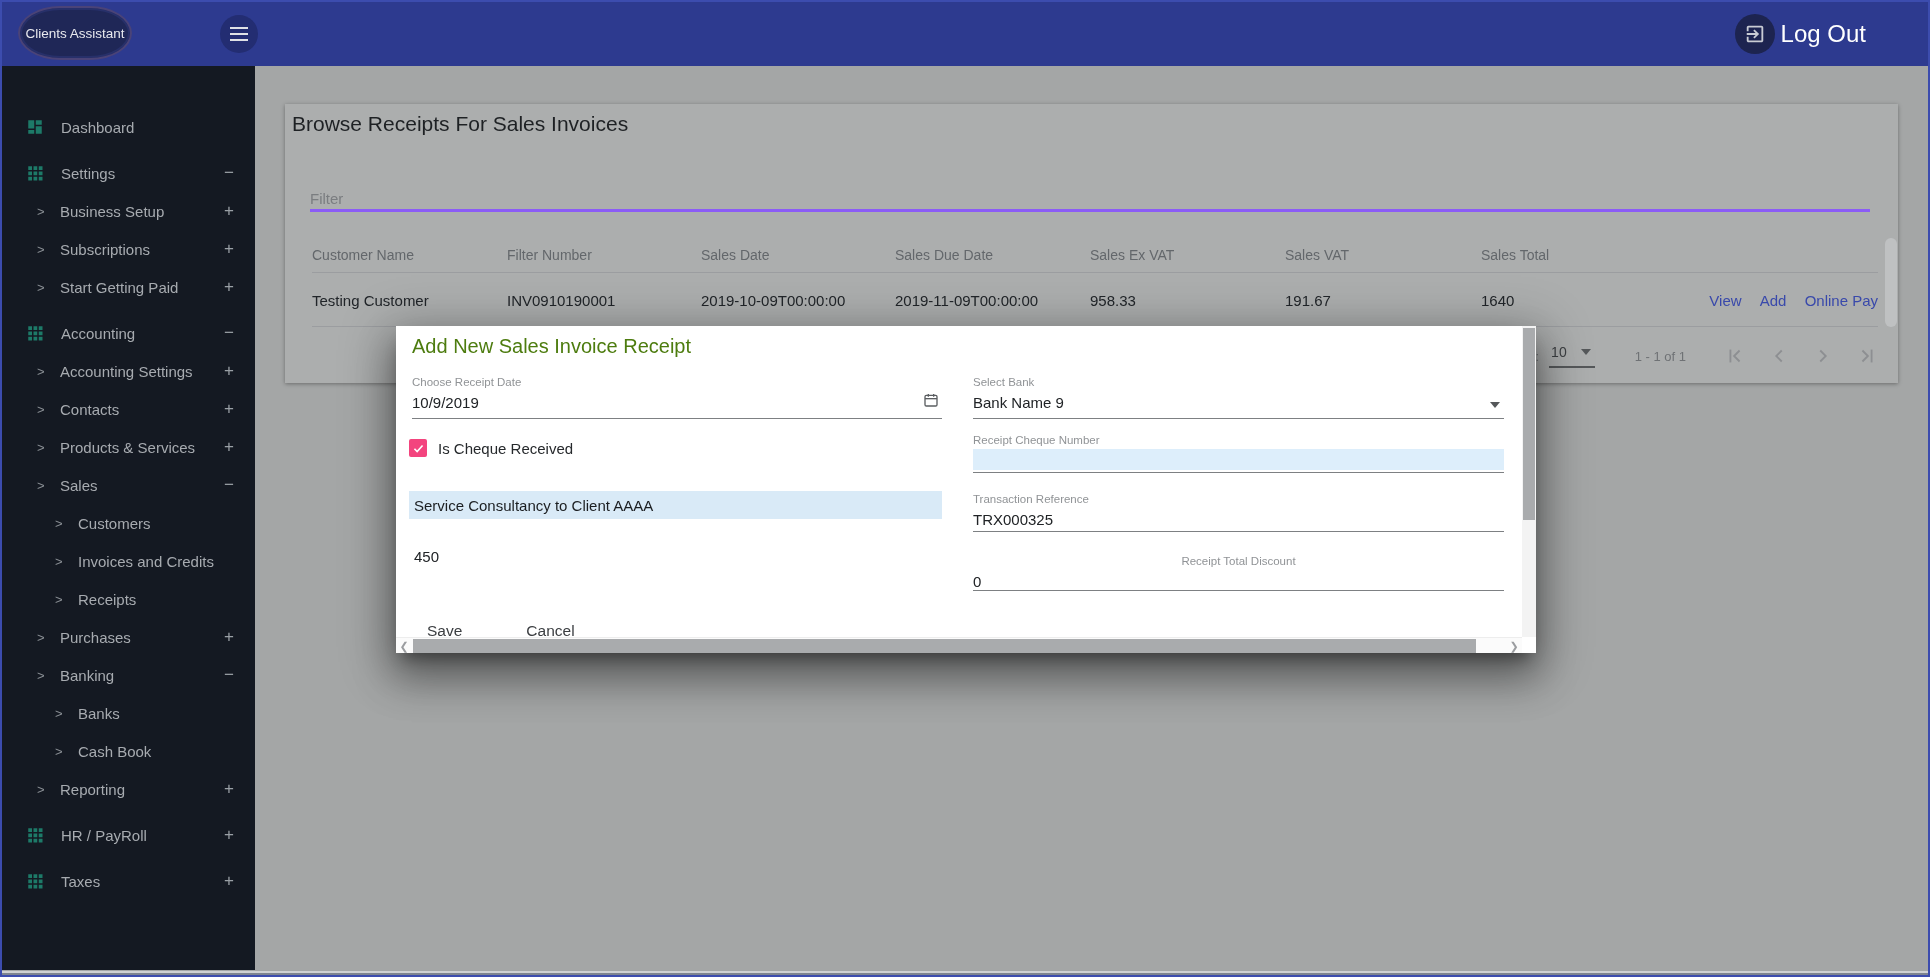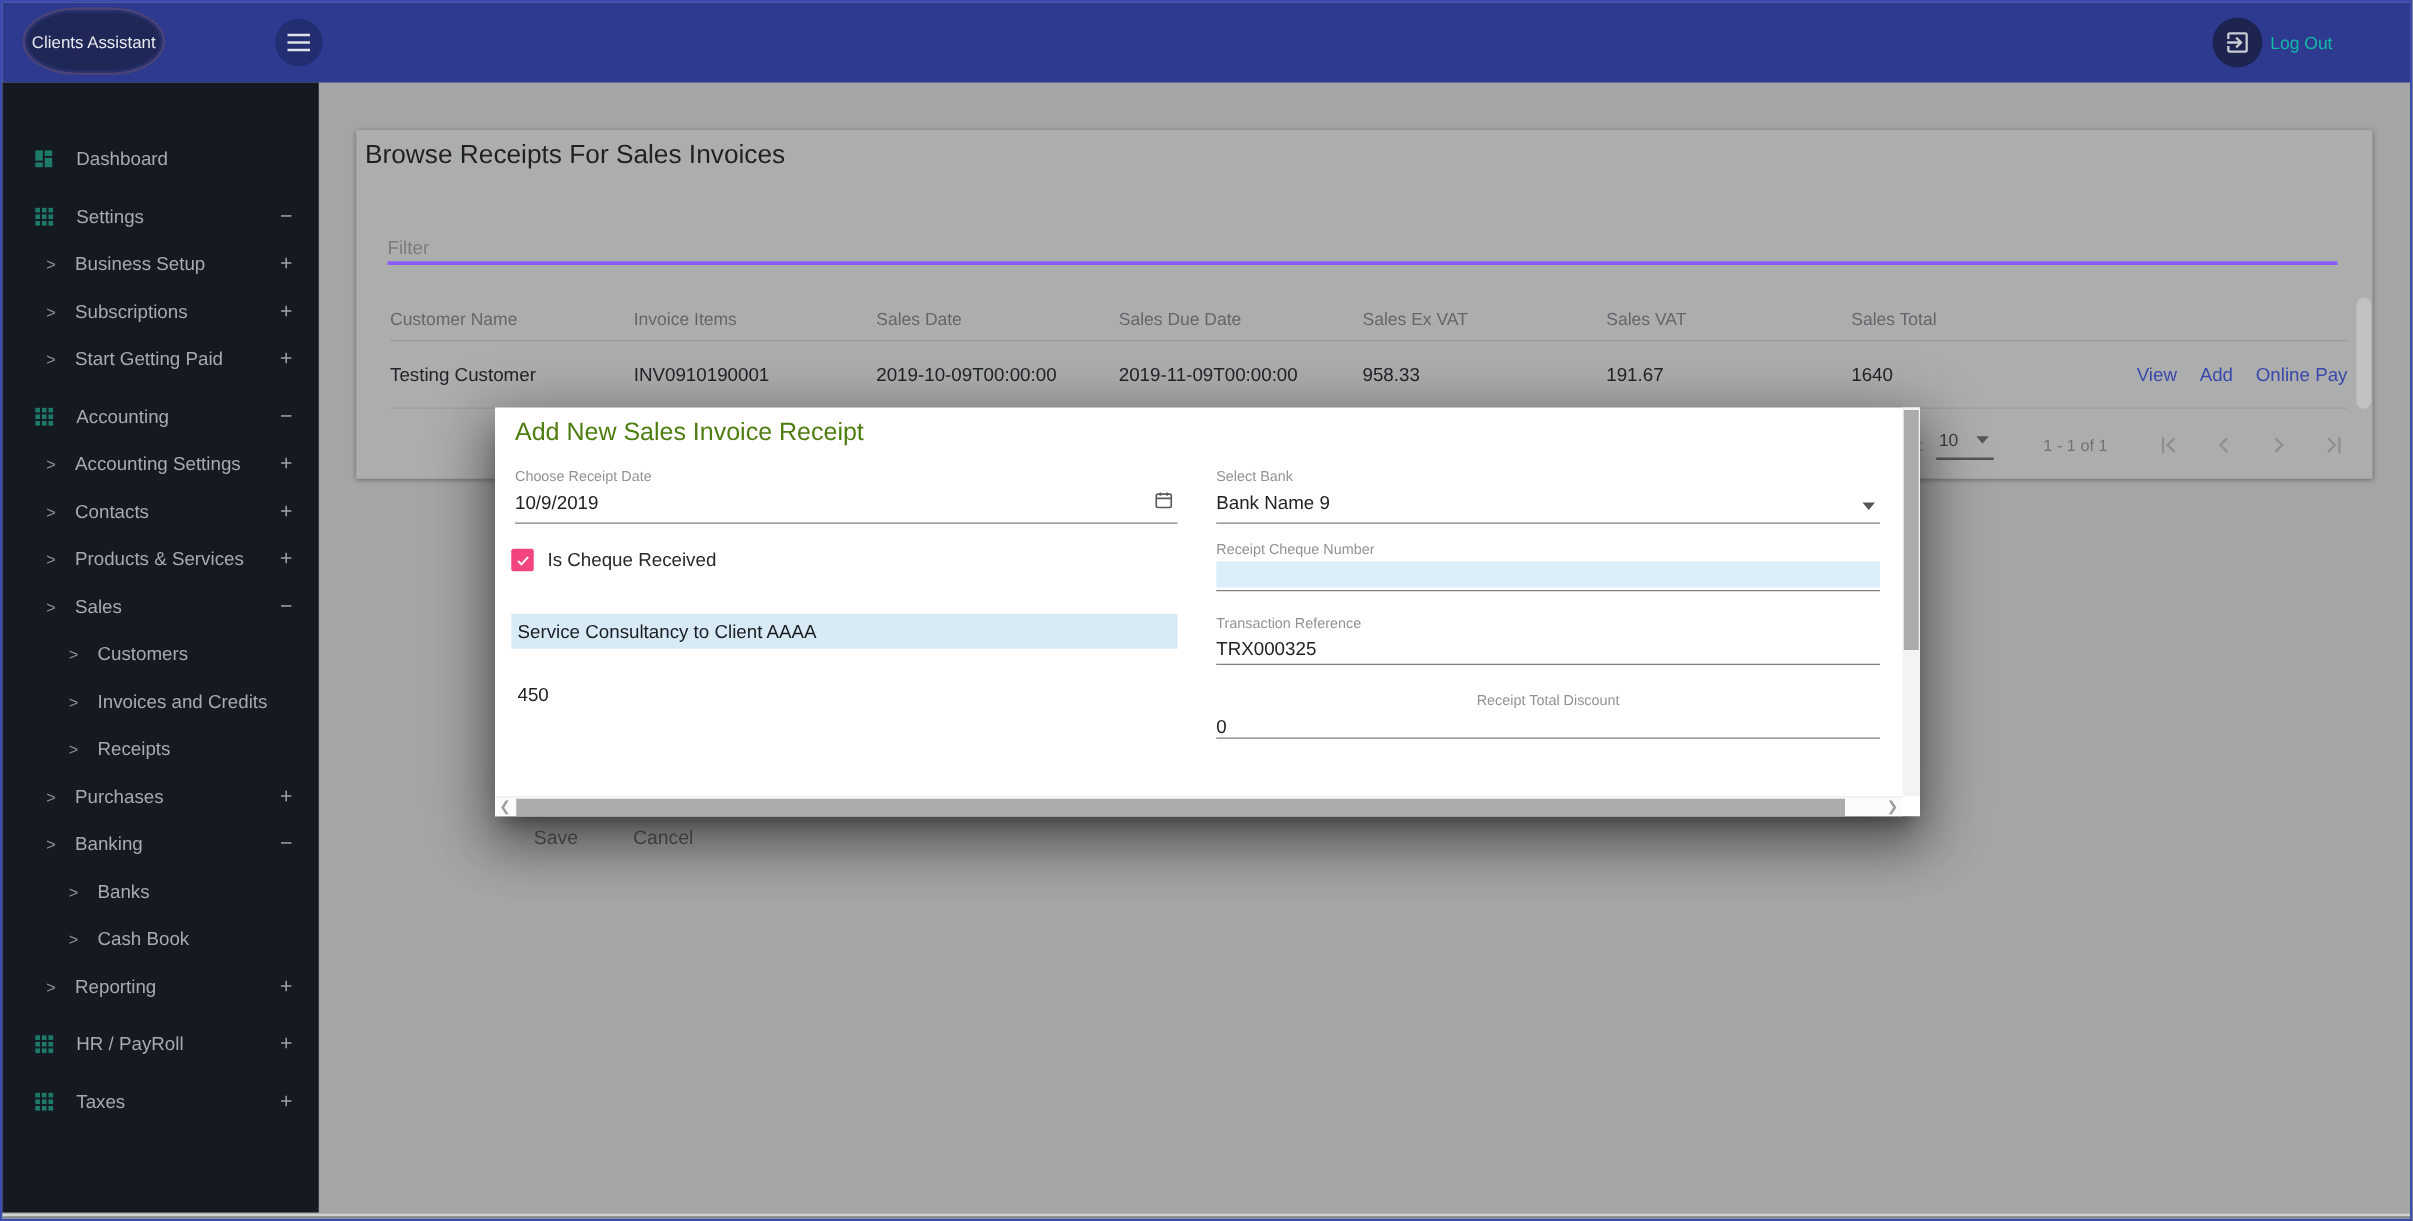--- a/index.html
+++ b/index.html
@@ -15,21 +15,21 @@
                 display:flex; align-items:center; justify-content:center;
                 box-shadow:0 0 0 2px #27306a inset; cursor:pointer; }
   .logo-badge span { color:#e8e9ee; font-size:13.5px; }
   .menu-btn { position:absolute; left:218px; top:13px; width:38px; height:38px; border-radius:50%;
               background:#232d72; border:none; cursor:pointer; display:flex; align-items:center; justify-content:center; }
   .menu-icon { display:block; width:18px; height:2.5px; background:#dfe1e6; position:relative; }
   .menu-icon::before, .menu-icon::after { content:""; position:absolute; left:0; width:18px; height:2.5px; background:#dfe1e6; }
   .menu-icon::before { top:-6px; } .menu-icon::after { top:6px; }
   .logout { position:absolute; right:62px; top:12px; display:flex; align-items:center; gap:6px; cursor:pointer; }
   .logout-ic { width:40px; height:40px; border-radius:50%; background:#1d2450; display:flex; align-items:center; justify-content:center; }
-  .logout span.lbl { color:#14b8a6; font-size:14px; }
+  .logout span.lbl { color:#ffffff; font-size:24px; }
 
   
   .sidebar { position:absolute; left:2px; top:66px; width:253px; height:904px; background:#141922; padding-top:34px; overflow:hidden; }
   .side-item { position:relative; height:38px; display:flex; align-items:center; color:#a7abb0; font-size:15px; cursor:pointer; }
   .side-item.sec { margin-top:8px;padding-left:20px; }
   .side-item .ic { position:absolute; left:24px; width:18px; height:18px; }
   .side-item .chev { position:absolute; color:#8b9096; font-size:13px; }
   .side-item.l1 .chev { left:35px; }
   .side-item.l2 .chev { left:53px; }
   .side-item .lab { position:absolute; left:59px; white-space:nowrap; }
@@ -76,21 +76,21 @@
   .chkrow { position:absolute; left:13px; top:113px; display:flex; align-items:center; gap:11px; cursor:pointer; }
   .chkbox { width:18px; height:18px; background:#f3447e; border-radius:2px; display:flex; align-items:center; justify-content:center; }
   .chklab { font-size:15px; color:#26292c; }
 
   .descband { position:absolute; left:13px; top:165px; width:533px; height:28px; background:#d9eaf7; display:flex; align-items:center; }
   .descband span { margin-left:5px; font-size:15px; color:#1b1e21; }
   .amount { position:absolute; left:18px; top:222px; font-size:15px; color:#202326; }
 
   .chq-band { position:absolute; left:577px; top:123px; width:531px; height:21px; background:#ddeefb; }
 
-  .m-btns { position:absolute; left:31px; top:296px; display:flex; gap:44px;margin-top:40px; }
+  .m-btns { position:absolute; left:31px; top:296px; display:flex; gap:64px; }
   .m-btns button { border:none; background:transparent; font-size:15.5px; color:#3a3d40; cursor:pointer; padding:0; font-family:inherit; }
 
   .hsb { position:absolute; left:0; bottom:0; right:14px; height:16px; background:#fbfbfb; border-top:1px solid #ededed; }
   .hsb .thumb { position:absolute; left:17px; top:1px; height:14px; right:46px; background:#a9abad; cursor:pointer; }
   .hsb .arr { position:absolute; top:0; width:16px; height:16px; color:#9b9da0; font-size:11px; line-height:16px; text-align:center; cursor:pointer; }
   .hsb .arr.left { left:0; } .hsb .arr.right { right:0; }
   .vsb { position:absolute; right:0; top:0; width:14px; bottom:16px; background:#f3f3f3; }
   .vsb .thumb { position:absolute; top:2px; left:1px; width:12px; height:192px; background:#a9abad; cursor:pointer; }
 
   .bottom-strip { position:absolute; left:2px; right:2px; bottom:2px; height:4px; background:#cfd1d3; border-bottom:2px solid #7e848f; }
@@ -262,21 +262,21 @@
   <main>
     <section class="card">
       <h1 class="page-title">Browse Receipts For Sales Invoices</h1>
 
       <div class="filter-field">
         <span class="filter-label">Filter</span>
       </div>
 
       <div class="thead">
         <span>Customer Name</span>
-        <span>Invoice Items</span>
+        <span>Filter Number</span>
         <span>Sales Date</span>
         <span>Sales Due Date</span>
         <span>Sales Ex VAT</span>
         <span>Sales VAT</span>
         <span>Sales Total</span>
         <span></span>
       </div>
 
       <div class="trow">
         <span>Testing Customer</span>

